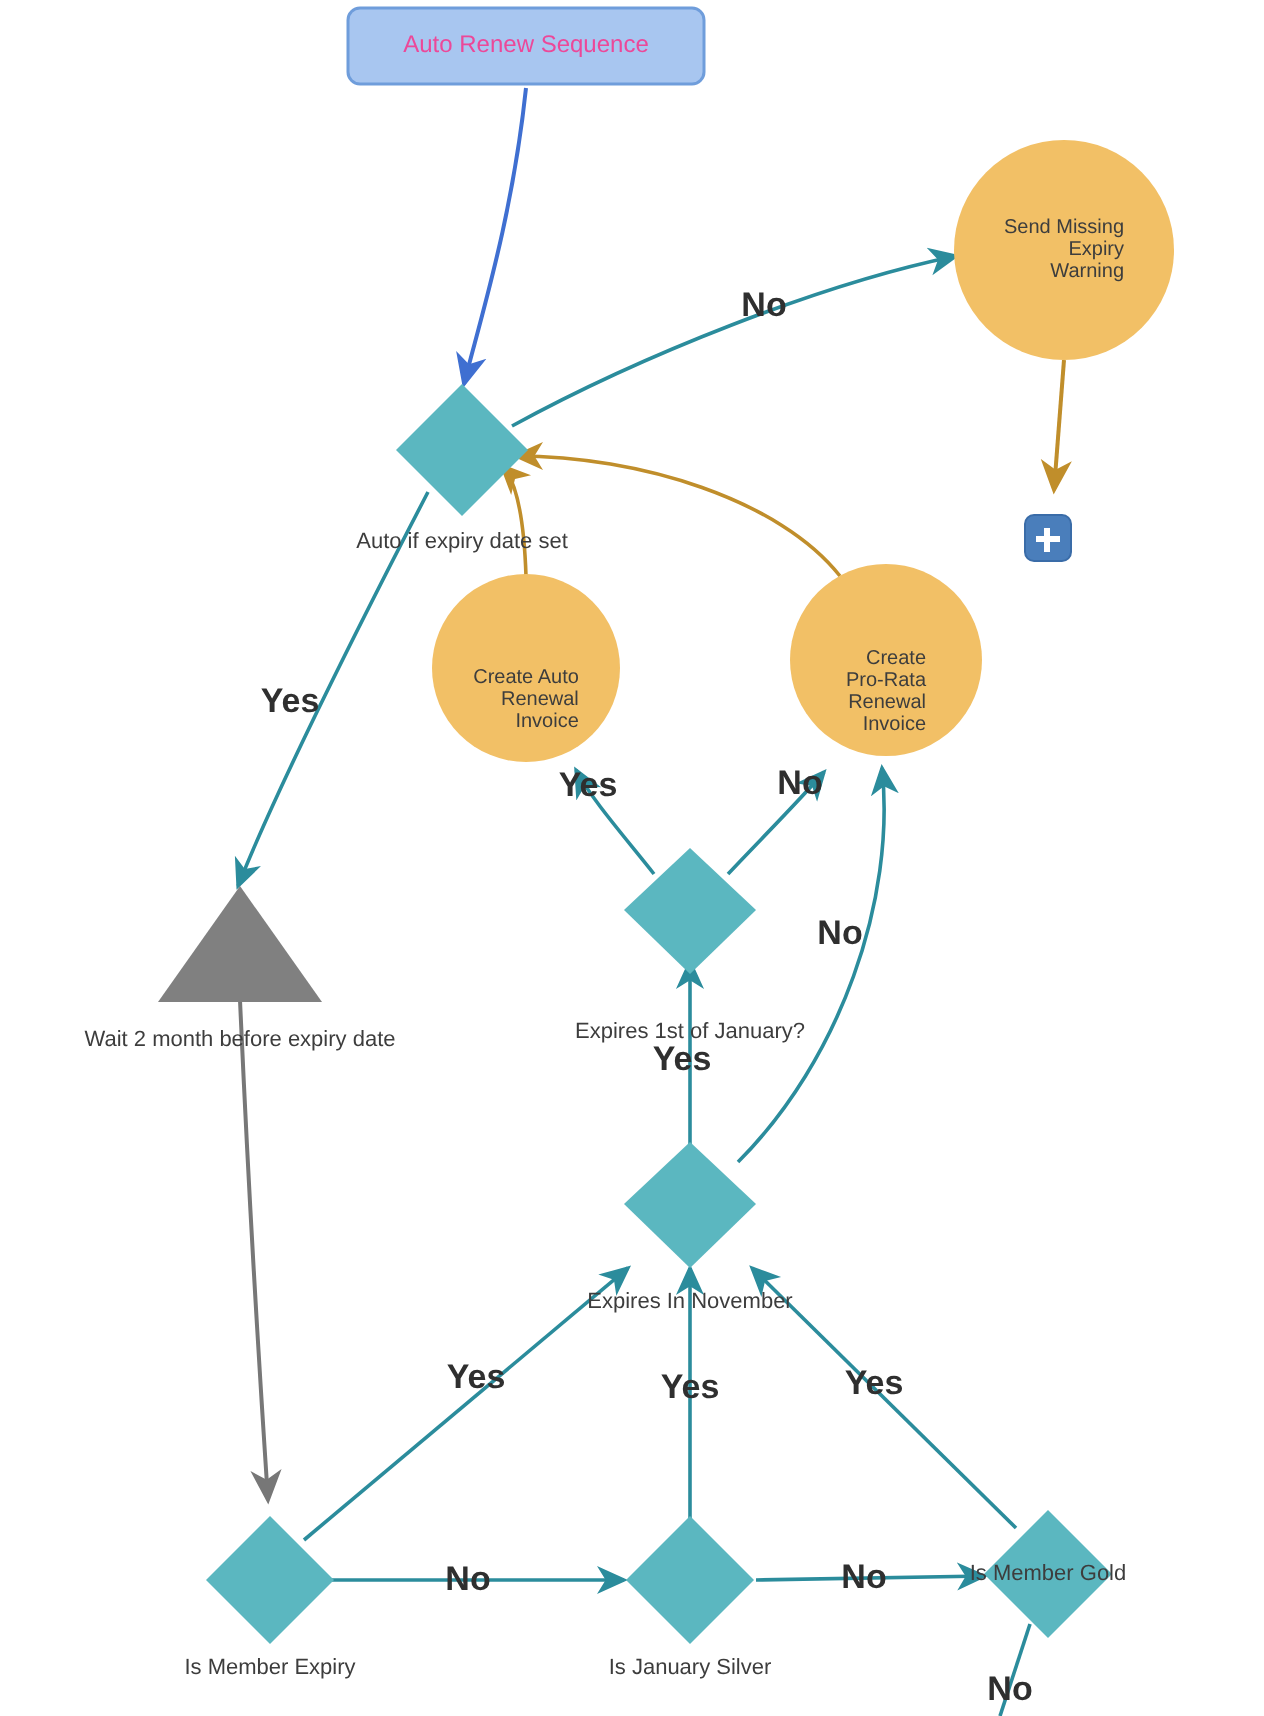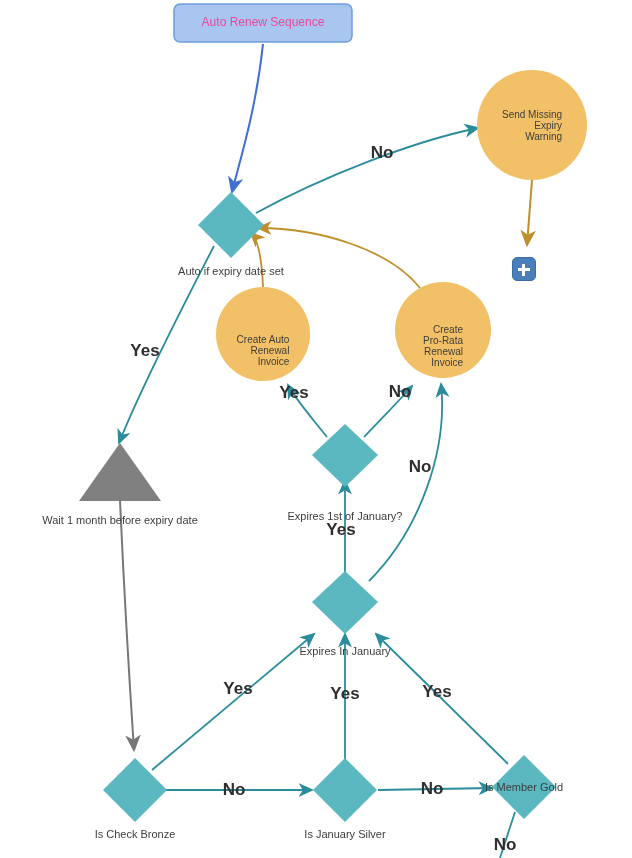--- a/index.html
+++ b/index.html
@@ -137,27 +137,27 @@
 
   <div class="circle-text" style="left:263px;top:334px;margin-top:16px;">Create Auto
 Renewal
 Invoice</div>
 
   <div class="circle-text" style="left:443px;top:330px;margin-top:16px;">Create
 Pro-Rata
 Renewal
 Invoice</div>
 
-  <div class="node-label" style="left:120px;top:520px;">Wait 1 month before expiry date</div>
+  <div class="node-label" style="left:120px;top:520px;">Wait 2 month before expiry date</div>
 
   <div class="node-label" style="left:345px;top:516px;">Expires 1st of January?</div>
 
-  <div class="node-label" style="left:345px;top:651px;">Expires In January</div>
+  <div class="node-label" style="left:345px;top:651px;">Expires In November</div>
 
-  <div class="node-label" style="left:135px;top:834px;">Is Check Bronze</div>
+  <div class="node-label" style="left:135px;top:834px;">Is Member Expiry</div>
 
   <div class="node-label" style="left:345px;top:834px;">Is January Silver</div>
 
   <div class="node-label" style="left:524px;top:787px;">Is Member Gold</div>
 
   <div class="edge-label" style="left:382px;top:153px;">No</div>
   <div class="edge-label" style="left:145px;top:351px;">Yes</div>
   <div class="edge-label" style="left:294px;top:393px;">Yes</div>
   <div class="edge-label" style="left:400px;top:392px;">No</div>
   <div class="edge-label" style="left:420px;top:467px;">No</div>

